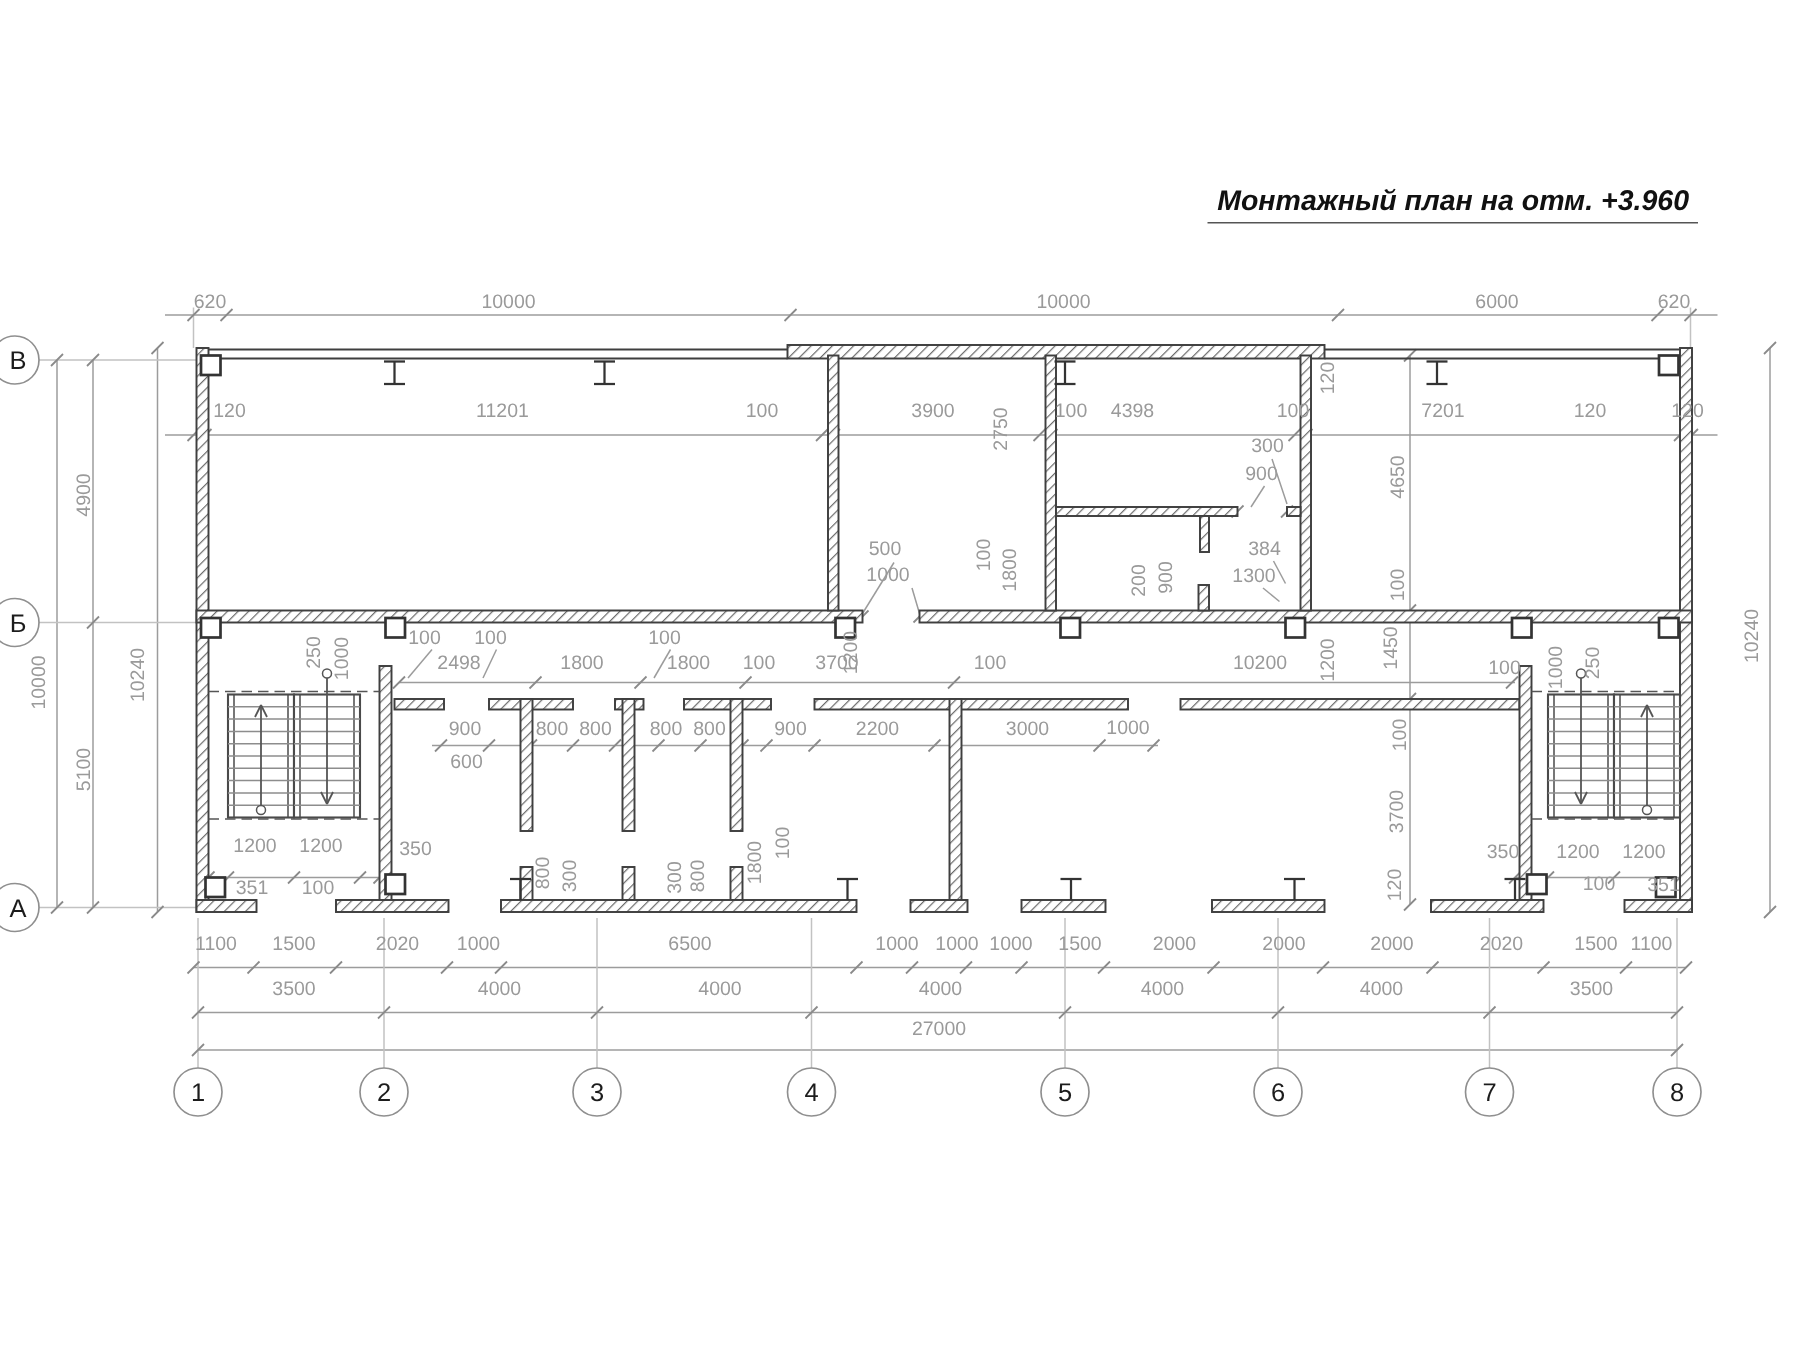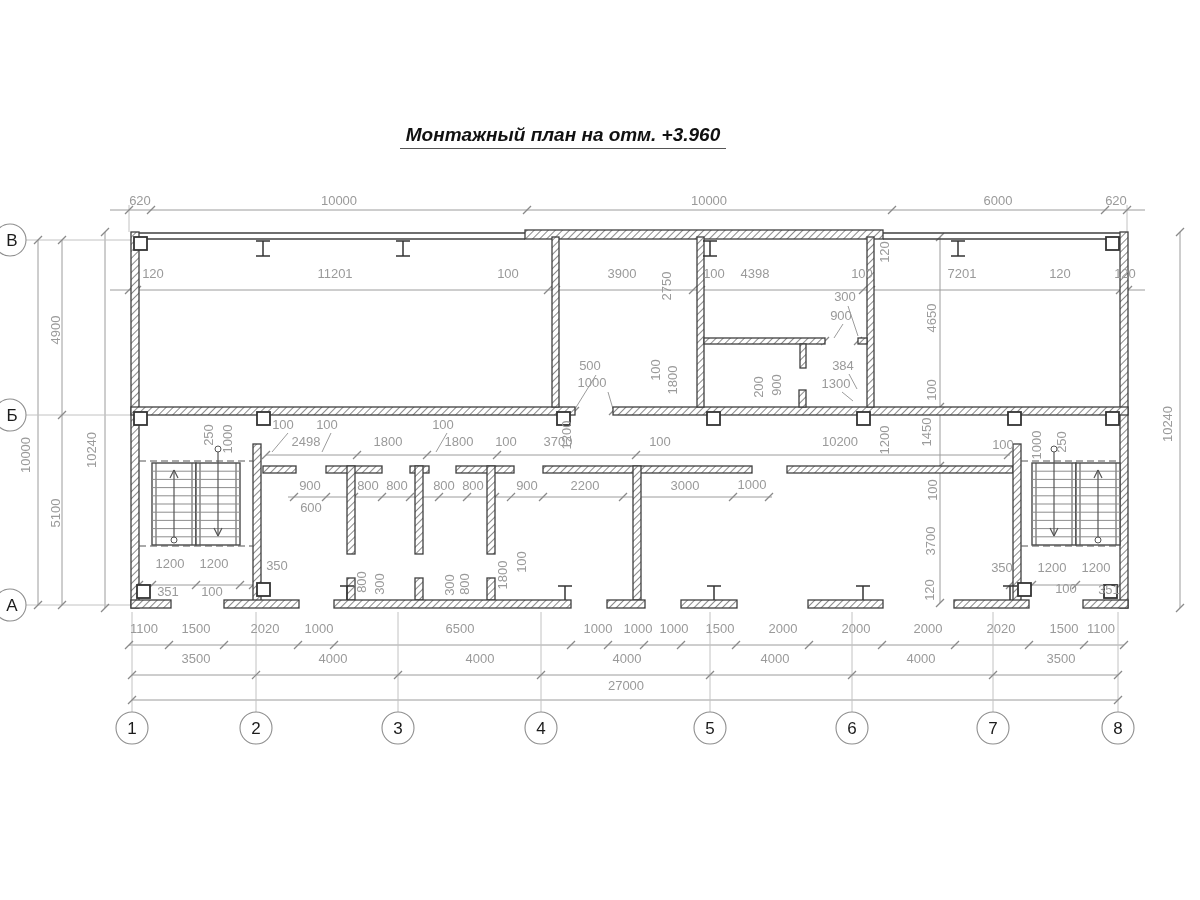--- a/index.html
+++ b/index.html
@@ -1,18 +1,18 @@
 <!DOCTYPE html>
 <html><head>
 <meta charset="utf-8">
 <style>
   html,body{margin:0;padding:0;background:#fff;}
   #stage{position:relative;width:1200px;height:900px;background:#fff;overflow:hidden;
          font-family:"Liberation Sans",sans-serif;}
-  #plan-title{position:absolute;left:5px;top:124px;width:1116px;text-align:center;
+  #plan-title{position:absolute;left:16px;top:124px;width:1116px;text-align:right;
               font-size:19px;font-style:italic;font-weight:bold;color:#111;}
   #plan-title span{border-bottom:1px solid #555;padding:0 6px 3px 6px;}
   svg{position:absolute;left:0;top:0;}
   text{font-family:"Liberation Sans",sans-serif;}
 </style>
 </head>
 <body>
 
 <div id="stage">
   <div id="plan-title"><span>Монтажный план на отм. +3.960</span></div>

